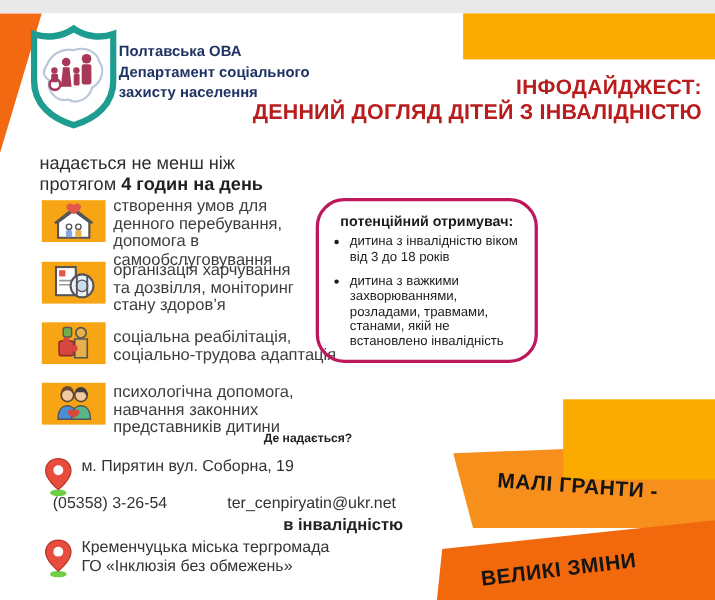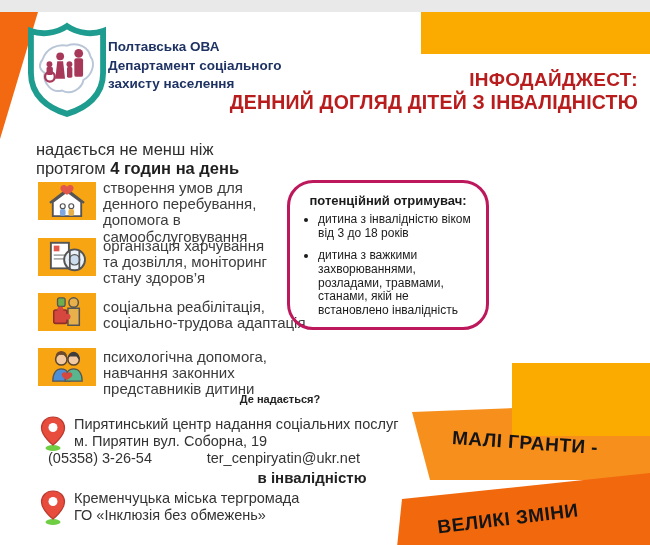--- a/index.html
+++ b/index.html
@@ -168,21 +168,20 @@
 
 
   <div class="abs where-head">Де надається?</div>
 
   <svg class="abs" style="left:40px;top:403px;" width="26" height="36" viewBox="0 0 26 36">
     <ellipse cx="13" cy="33" rx="7.5" ry="3" fill="#6FCE44"></ellipse>
     <path d="M13 2 C6 2 1.5 7 1.5 13 C1.5 21 13 30 13 30 S24.5 21 24.5 13 C24.5 7 20 2 13 2 Z" fill="#E84C3D" stroke="#B93A2E" stroke-width="1.2"></path>
     <circle cx="13" cy="12.5" r="4.5" fill="#fff"></circle>
   </svg>
   <div class="abs addr" style="left:74px;top:404px;">
-    <div>Пирятинський центр надання соціальних послуг</div>
     <div>м. Пирятин вул. Соборна, 19</div>
   </div>
   <div class="abs contact-row">
     <span>(05358) 3-26-54</span>
     <span>ter_cenpiryatin@ukr.net</span>
   </div>
 
   <div class="abs future-head">в інвалідністю</div>
   <svg class="abs" style="left:40px;top:477px;" width="26" height="36" viewBox="0 0 26 36">
     <ellipse cx="13" cy="33" rx="7.5" ry="3" fill="#6FCE44"></ellipse>

